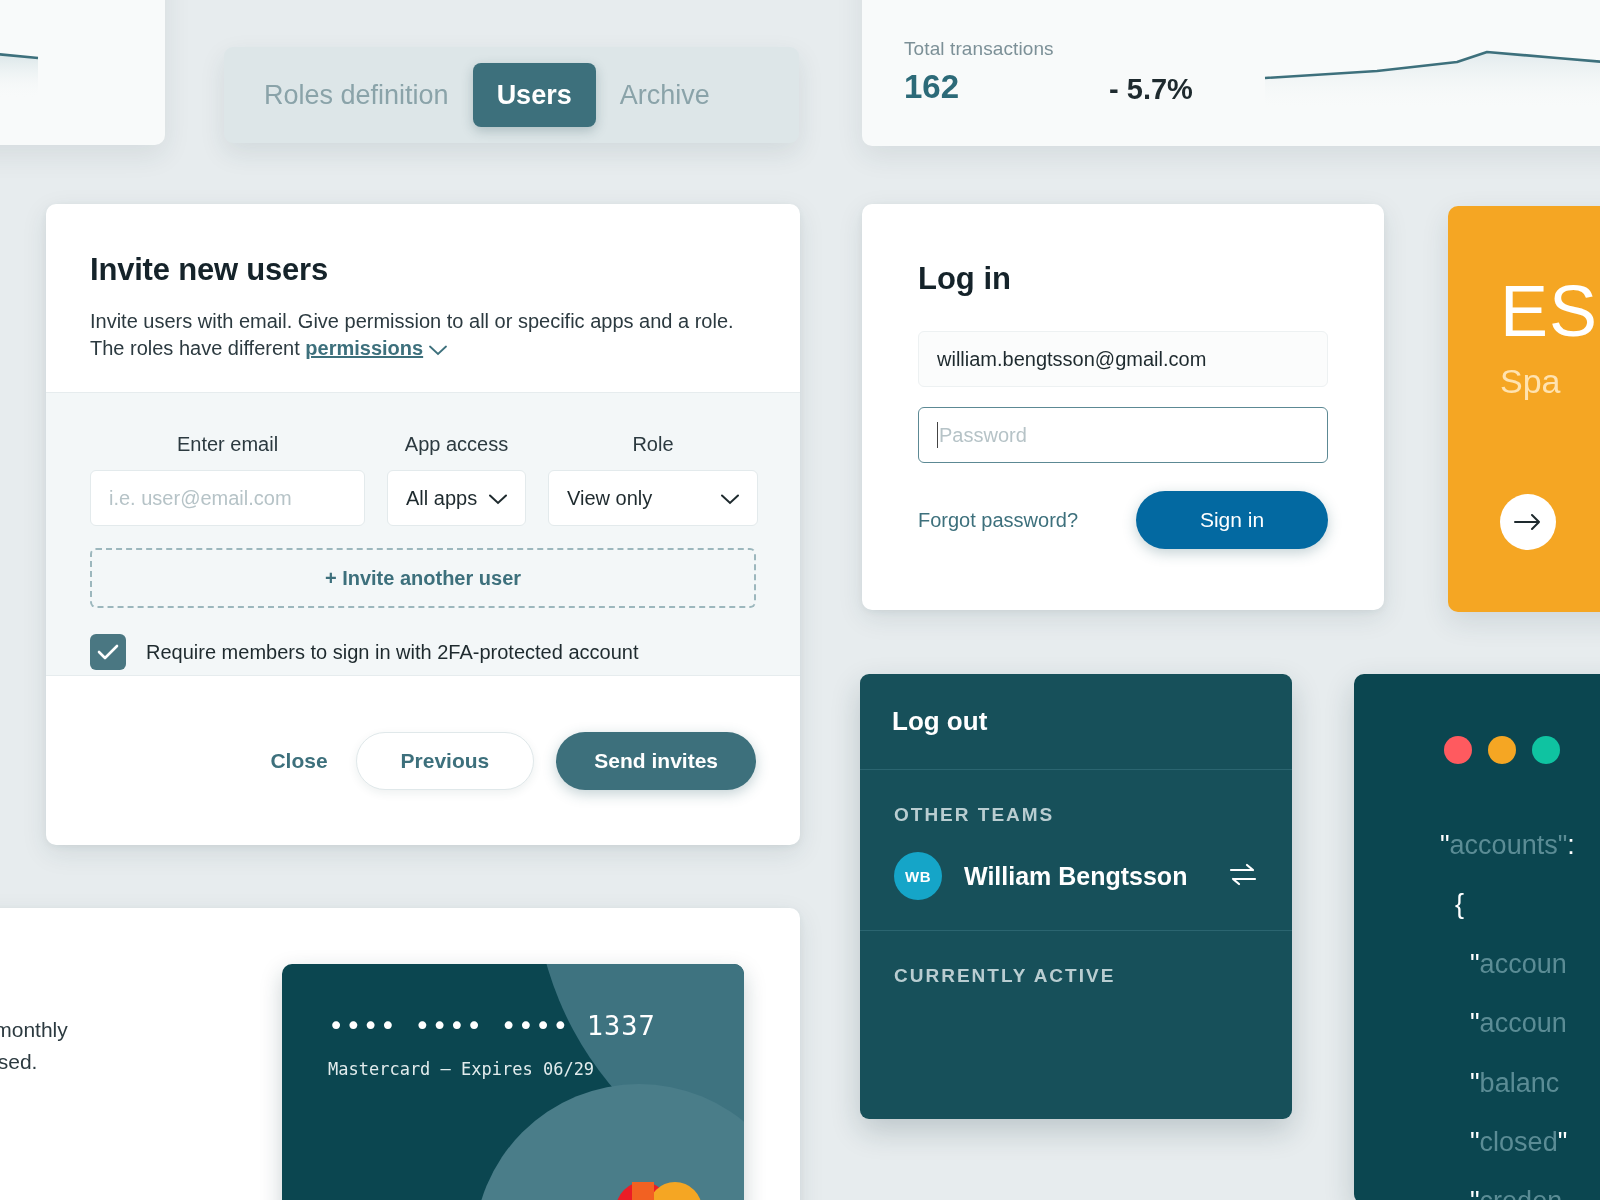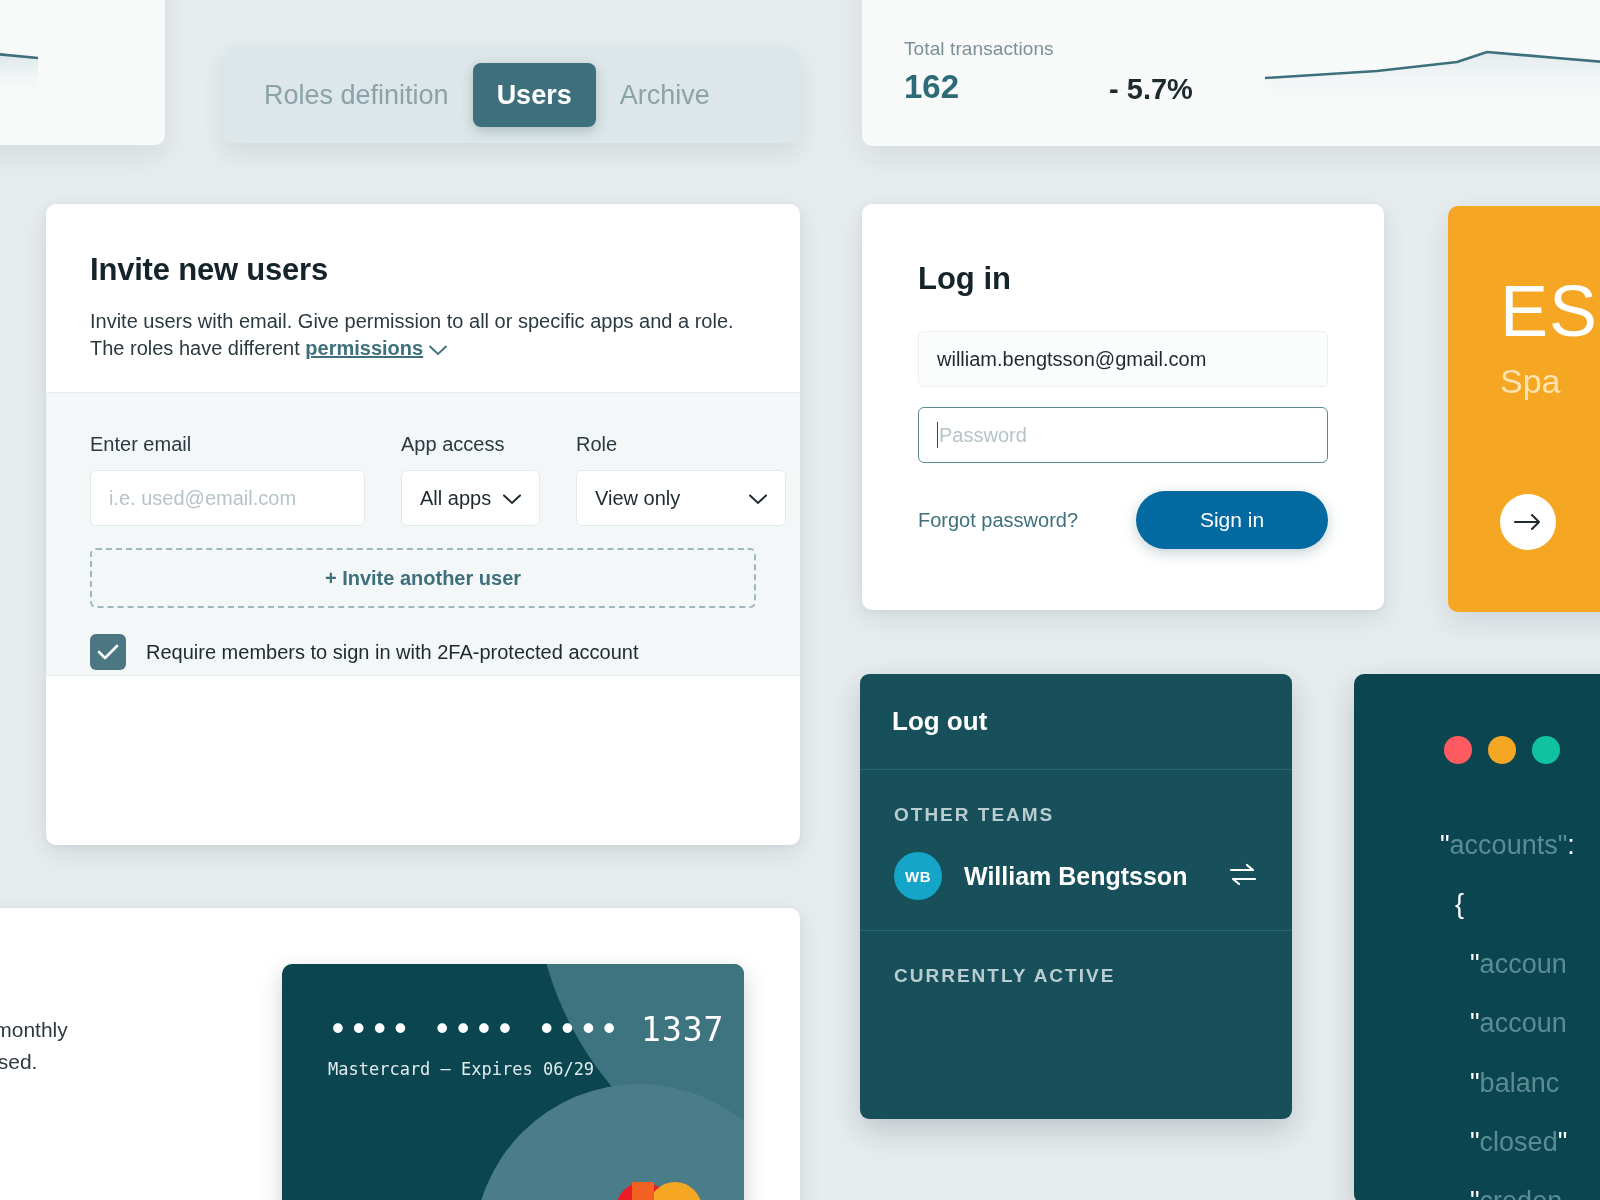--- a/index.html
+++ b/index.html
@@ -71,21 +71,21 @@
   #invite .head { padding: 48px 44px 0 44px; }
   #invite h2 { font-size: 31px; font-weight: 700; color: #15232a; letter-spacing: -.2px; }
   #invite .desc { margin-top: 20px; font-size: 20px; line-height: 1.35; color: #2c3a40; }
   #invite .plink { color: #3d707c; font-weight: 600; }
   .chev-sm { display:inline-block; vertical-align: middle; margin-left: 6px; }
   #invite .body {
     position: absolute; left: 0; right: 0; top: 188px; height: 284px;
     background: #f3f7f8; border-top: 1px solid #e6ecee; border-bottom: 1px solid #e6ecee;
     padding: 40px 44px 0 44px;
   }
-  .fieldrow { display: flex; gap: 36px; }
+  .fieldrow { display: flex; gap: 22px; text-align: center; }
   .fieldlabel { font-size: 20px; color: #2c3a40; margin-bottom: 14px; }
   .fieldbox {
     background: #ffffff; border: 1px solid #e3eaec; border-radius: 6px;
     height: 56px; display: flex; align-items: center; padding: 0 18px;
     font-size: 20px; color: #1e2a2e;
   }
   .fieldbox.placeholder { color: #b6c3c7; }
   .select { justify-content: space-between; cursor: pointer; }
   .w-email { width: 275px; }
   .w-apps  { width: 139px; }
@@ -194,21 +194,21 @@
     font-family: "DejaVu Sans Mono", monospace;
   }
   #cc .blobA {
     position:absolute; right:-120px; top:-90px; width: 330px; height: 330px;
     background:#3e7380; border-radius: 0 0 0 100%;
   }
   #cc .blobB {
     position:absolute; right:-60px; bottom:-150px; width: 330px; height: 330px;
     background:#4a7d89; border-radius:50%;
   }
-  #cc .num { position:absolute; left:46px; top:46px; font-size:33px; color:#fff; letter-spacing:1px;}
+  #cc .num { position:absolute; left:46px; top:46px; font-size:27px; color:#fff; letter-spacing:1px;}
   #cc .meta{ position:absolute; left:46px; top:95px; font-size:17px; color:#e2eced;}
   #cc .mc  { position:absolute; right: 42px; bottom: 28px; width: 86px; height: 54px;}
   #cc .mc i{ position:absolute; top:0; width:54px; height:54px; border-radius:50%; display:block;}
   #cc .mc .r{ left:0; background:#eb1c26; }
   #cc .mc .y{ right:0; background:#f5a623; }
   #cc .mc .o{ left:16px; width:22px; background:#f26122; border-radius:0; height:54px;}
 
   
   #codepane {
     position:absolute; left: 1354px; top: 674px; width: 300px; height: 530px;
@@ -279,21 +279,21 @@
               <path d="M1 1.5 L9 9 L17 1.5" fill="none" stroke="#3d707c" stroke-width="1.8" stroke-linecap="round"></path>
             </svg>
         </span>
       </div>
     </div>
 
     <div class="body">
       <div class="fieldrow">
         <div>
           <div class="fieldlabel">Enter email</div>
-          <div class="fieldbox placeholder w-email">i.e. used@email.com</div>
+          <div class="fieldbox placeholder w-email">i.e. user@email.com</div>
         </div>
         <div>
           <div class="fieldlabel">App access</div>
           <div class="fieldbox select w-apps">
             <span>All apps</span>
             <span>
               <svg width="18" height="11" viewBox="0 0 18 11">
                   <path d="M1 1.5 L9 9 L17 1.5" fill="none" stroke="#1e2a2e" stroke-width="2" stroke-linecap="round"></path>
                 </svg>
             </span>
@@ -317,20 +317,25 @@
       <div class="checkrow">
         <div class="cbox">
           <svg width="22" height="16" viewBox="0 0 22 16">
             <path d="M2 8 L8 14 L20 2" fill="none" stroke="#ffffff" stroke-width="2.6" stroke-linecap="round" stroke-linejoin="round"></path>
           </svg>
         </div>
         <div class="checklabel">Require members to sign in with 2FA-protected account</div>
       </div>
     </div>
 
+    <div class="foot">
+      <div class="btn btn-text">Close</div>
+      <div class="btn btn-ghost">Previous</div>
+      <div class="btn btn-primary">Send invites</div>
+    </div>
   </div>
 
   <div class="card" id="login">
     <h2>Log in</h2>
     <div class="inp filled">william.bengtsson@gmail.com</div>
     <div class="inp focus">
       <span class="caret"></span>
       <span>Password</span>
     </div>
     <div class="row">

